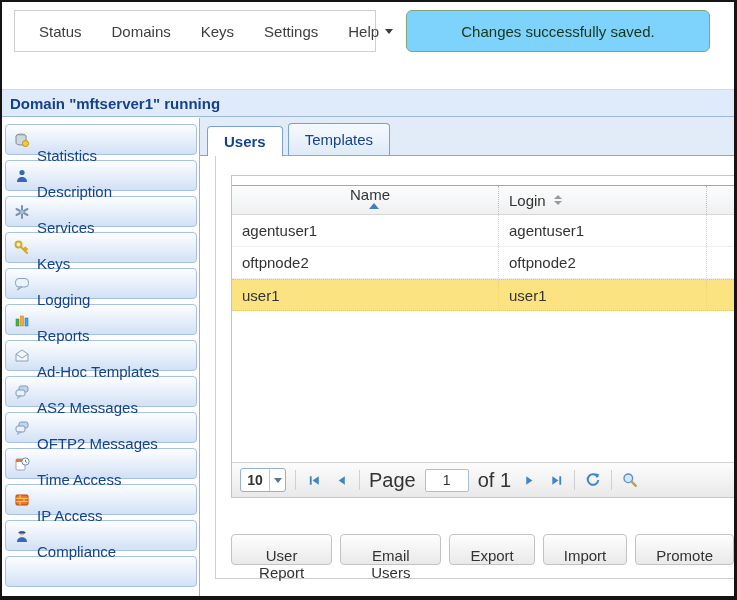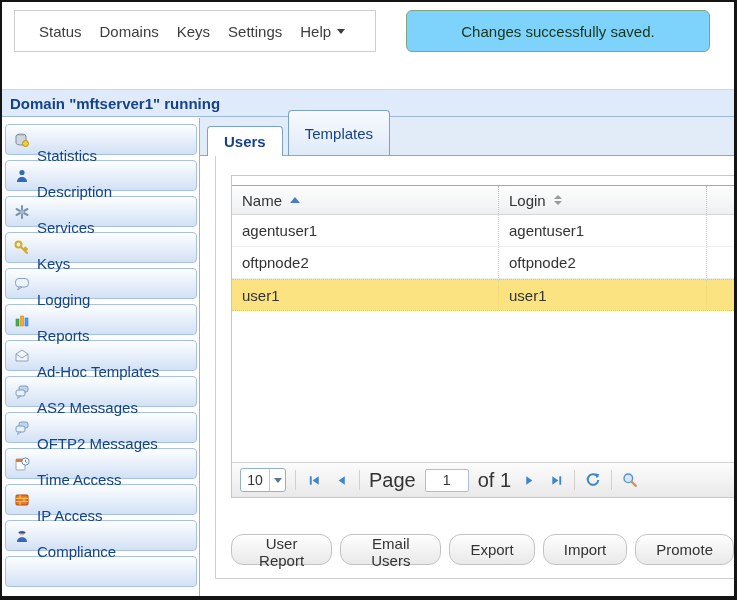--- a/index.html
+++ b/index.html
@@ -2,21 +2,21 @@
 <html><head>
 <meta charset="utf-8">
 <style>
   * { margin:0; padding:0; box-sizing:border-box; }
   html,body { width:737px; height:600px; background:#fff; font-family:"Liberation Sans", sans-serif; }
   .app { position:relative; width:737px; height:600px; background:#fff; overflow:hidden;
          border:2px solid #141414; border-right-width:3px; border-bottom-width:4px; }
 
   
   .menubar { position:absolute; left:12px; top:8px; width:362px; height:42px; background:#fff;
-             border:1px solid #cfcfcf; display:flex; align-items:center; padding-left:24px; gap:18px; }
+             border:1px solid #cfcfcf; display:flex; align-items:center; padding-left:24px; gap:30px; }
   .mi { font-size:15px; color:#3d3d3d; cursor:pointer; white-space:nowrap; display:flex; align-items:center; gap:6px; }
   .caret { width:0; height:0; border-left:4px solid transparent; border-right:4px solid transparent;
            border-top:5px solid #3d3d3d; display:inline-block; }
 
   
   .alert { position:absolute; left:404px; top:8px; width:304px; height:42px; background:#7dd3fc;
            border:1px solid #7fa77f; border-radius:6px; display:flex; align-items:center; justify-content:center;
            font-size:15px; color:#17351a; }
 
   
@@ -31,69 +31,69 @@
   .sb-item { margin:0 2px 5px 3px; height:31px; border:1px solid #a6c1e4; border-radius:4px;
              background:linear-gradient(#fdfeff,#d2e1f5); display:flex; align-items:center; gap:7px;
              padding-left:8px; cursor:pointer; }
   .sb-item span.lbl { font-size:15px; color:#15428b;margin-top:32px; }
   .sicon { width:16px; height:16px; display:inline-flex; }
   .sicon svg { width:16px; height:16px; }
 
   
   .tabstrip { position:absolute; left:198px; right:0; top:115px; height:39px; background:#e2ecf9;
               border-bottom:1px solid #86a9d0; display:flex; align-items:flex-end; padding-left:7px;text-align:center; }
-  .tab { height:45px; border:1px solid #7ba2ce; border-bottom:none; border-radius:4px 4px 0 0;
+  .tab { height:32px; border:1px solid #7ba2ce; border-bottom:none; border-radius:4px 4px 0 0;
          display:flex; align-items:center; padding:0 16px; font-size:15px; color:#15428b;
          background:linear-gradient(#f6fafd,#dfeaf8); margin-right:5px; cursor:pointer; }
   .tab.active { background:#fff; font-weight:bold; height:30px; margin-bottom:-1px; z-index:2; }
 
   
   .panel { position:absolute; left:213px; top:154px; width:545px; height:423px;
            border-left:1px solid #c6d0de; border-bottom:1px solid #cdcdcd; background:#fff; }
 
   
   .grid { position:absolute; left:229px; top:173px; width:522px; height:323px; background:#fff;
           border:1px solid #c6c6c6; padding-top:9px; }
   .ghead { height:30px; border-top:1px solid #88aed8; border-bottom:1px solid #d7d7d7;
            background:linear-gradient(#fdfdfd,#eef0f2); display:flex; }
   .hcell { display:flex; align-items:center; padding-left:10px; font-size:15px; color:#333; cursor:pointer; }
-  .hcell.c1 { width:267px; border-right:1px dotted #c0c0c0; }
+  .hcell.c1 { width:267px; border-right:1px dotted #c0c0c0;flex-direction:column; }
   .hcell.c2 { width:208px; border-right:1px dotted #c0c0c0; }
   .hcell.c3 { flex:1; }
   .sort-asc { width:0; height:0; border-left:5px solid transparent; border-right:5px solid transparent;
               border-bottom:6px solid #4a7dbb; margin-left:8px; }
   .sort-both { display:inline-flex; flex-direction:column; gap:2px; margin-left:8px; }
   .sort-both i { display:block; width:0; height:0; border-left:4px solid transparent; border-right:4px solid transparent; }
   .sort-both i.up { border-bottom:4px solid #9a9a9a; }
   .sort-both i.dn { border-top:4px solid #9a9a9a; }
   .grow { height:32px; display:flex; border-bottom:1px solid #efefef; cursor:pointer; background:#fff; }
   .grow.selected { background:#fbe381; border-top:1px dotted #c4c4c4; border-bottom:1px dotted #c4c4c4; }
   .cell { display:flex; align-items:center; padding-left:10px; font-size:15px; color:#333; }
   .cell.c1 { width:267px; border-right:1px dotted #d2d2d2; }
   .cell.c2 { width:208px; border-right:1px dotted #d2d2d2; }
   .cell.c3 { flex:1; }
 
   
   .pager { position:absolute; left:0; right:0; bottom:0; height:35px; border-top:1px solid #d2d2d2;
            background:linear-gradient(#fcfcfc,#e9e9e9); display:flex; align-items:center; padding-left:8px; gap:9px; }
   .psel { width:46px; height:24px; background:#fff; border:1px solid #93b1cf; border-radius:3px;
-          display:flex; align-items:center; cursor:pointer; }
+          display:flex; align-items:center; cursor:pointer;font-weight:bold; }
   .psel .val { flex:1; text-align:center; font-size:14px; color:#333; }
   .psel .arr { width:16px; height:100%; border-left:1px solid #b9cbde; display:flex; align-items:center; justify-content:center; }
   .psel .arr i { width:0; height:0; border-left:4px solid transparent; border-right:4px solid transparent; border-top:5px solid #5a768f; }
   .psep { width:1px; height:20px; background:#d0d0d0; }
   .pbtn { width:18px; height:18px; display:flex; align-items:center; justify-content:center; cursor:pointer; }
   .ptext { font-size:20px; color:#333; }
   .pinput { width:44px; height:23px; border:1px solid #a9c0d8; border-radius:2px; text-align:center;
             font-size:14px; color:#333; font-family:"Liberation Sans",sans-serif; }
 
   
   .actions { position:absolute; left:229px; top:532px; display:flex; gap:8px; }
-  .abtn { height:31px; background:linear-gradient(#fefefe,#e9e9e9); border:1px solid #c3c3c3; border-radius:12px;
-          font-size:15px; color:#333; padding:0 20px; cursor:pointer; font-family:"Liberation Sans",sans-serif; }
+  .abtn { height:31px; background:linear-gradient(#fefefe,#e9e9e9); border:1px solid #c3c3c3; border-radius:4px;
+          font-size:15px; color:#333; padding:12px 20px; cursor:pointer; font-family:"Liberation Sans",sans-serif; }
 </style>
 </head>
 <body>
 
 <div class="app">
 
   <div class="menubar">
     <span class="mi">Status</span>
     <span class="mi">Domains</span>
     <span class="mi">Keys</span>

